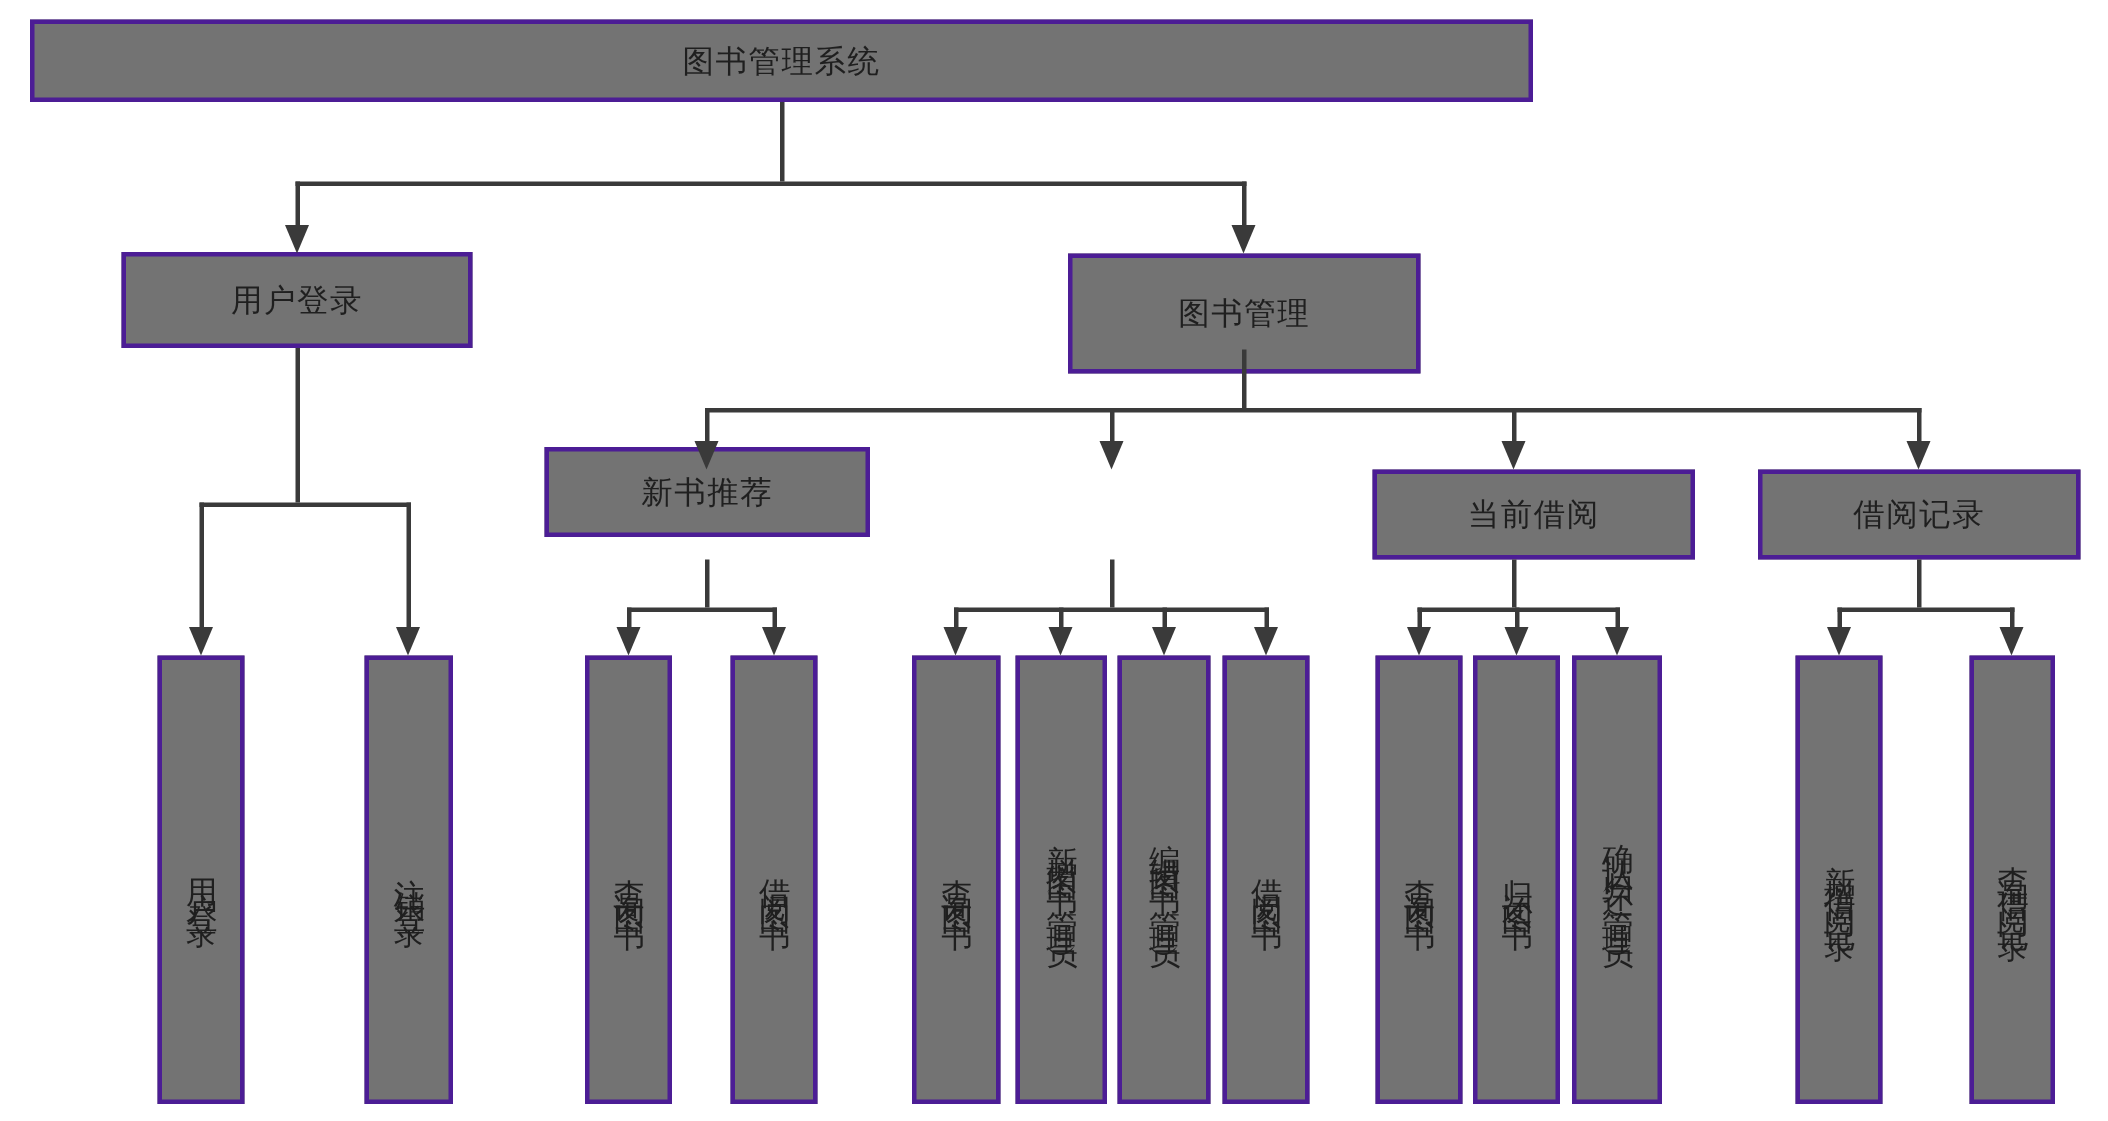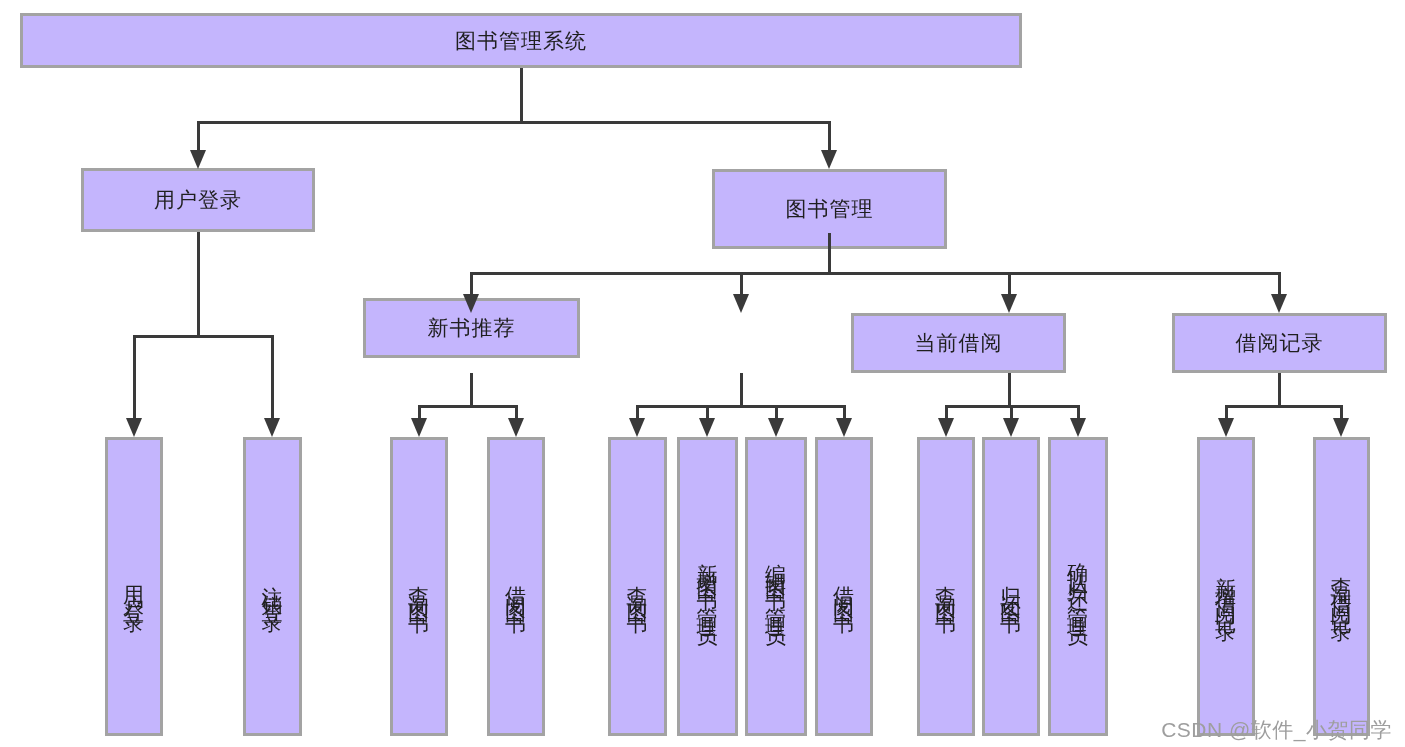--- a/index.html
+++ b/index.html
@@ -1,21 +1,21 @@
 <!DOCTYPE html>
 <html><head>
 <meta charset="utf-8">
 <style>
   html,body{margin:0;padding:0;background:#ffffff;}
   #stage{
     position:relative;width:1405px;height:747px;background:#ffffff;overflow:hidden;
     font-family:"Liberation Sans","DejaVu Sans",sans-serif;
   }
   .box{
-    position:absolute;border:3px solid #a3a3a3;background:#c4b5fd;
+    position:absolute;border:3px solid #4c1d95;background:#737373;
     display:flex;align-items:center;justify-content:center;box-sizing:border-box;
   }
   .h-box span{font-size:21px;color:#1f1f1f;letter-spacing:1px;white-space:nowrap;}
   .v-box span{
     writing-mode:vertical-rl;text-orientation:mixed;
     font-size:21px;color:#1f1f1f;letter-spacing:9px;line-height:1;white-space:nowrap;
   }
   .ln{position:absolute;background:#3a3a3a;}
   .ar{
     position:absolute;width:0;height:0;
@@ -42,21 +42,21 @@
 
   <div class="box h-box" style="left:712px;top:169px;width:235px;height:80px">
     <span>图书管理</span>
   </div>
 
   <div class="box h-box" style="left:363px;top:298px;width:217px;height:60px">
     <span>新书推荐</span>
   </div>
 
 
-  <div class="box h-box" style="left:851px;top:313px;width:215px;height:60px">
+  <div class="box h-box" style="left:915px;top:313px;width:215px;height:60px">
     <span>当前借阅</span>
   </div>
 
   <div class="box h-box" style="left:1172px;top:313px;width:215px;height:60px">
     <span>借阅记录</span>
   </div>
 
   <div class="box v-box" style="left:105px;top:437px;width:58px;height:299px">
     <span>用户登录</span>
   </div>
@@ -153,15 +153,14 @@
   <div class="ln" style="left:1077px;top:405px;width:3px;height:16px"></div>
   <div class="ar" style="left:1070px;top:418px"></div>
 
   <div class="ln" style="left:1278px;top:373px;width:3px;height:32px"></div>
   <div class="ln" style="left:1225px;top:405px;width:118px;height:3px"></div>
   <div class="ln" style="left:1225px;top:405px;width:3px;height:16px"></div>
   <div class="ar" style="left:1218px;top:418px"></div>
   <div class="ln" style="left:1340px;top:405px;width:3px;height:16px"></div>
   <div class="ar" style="left:1333px;top:418px"></div>
 
-  <div class="watermark">CSDN @软件_小贺同学</div>
 
 </div>
 
 </body></html>

